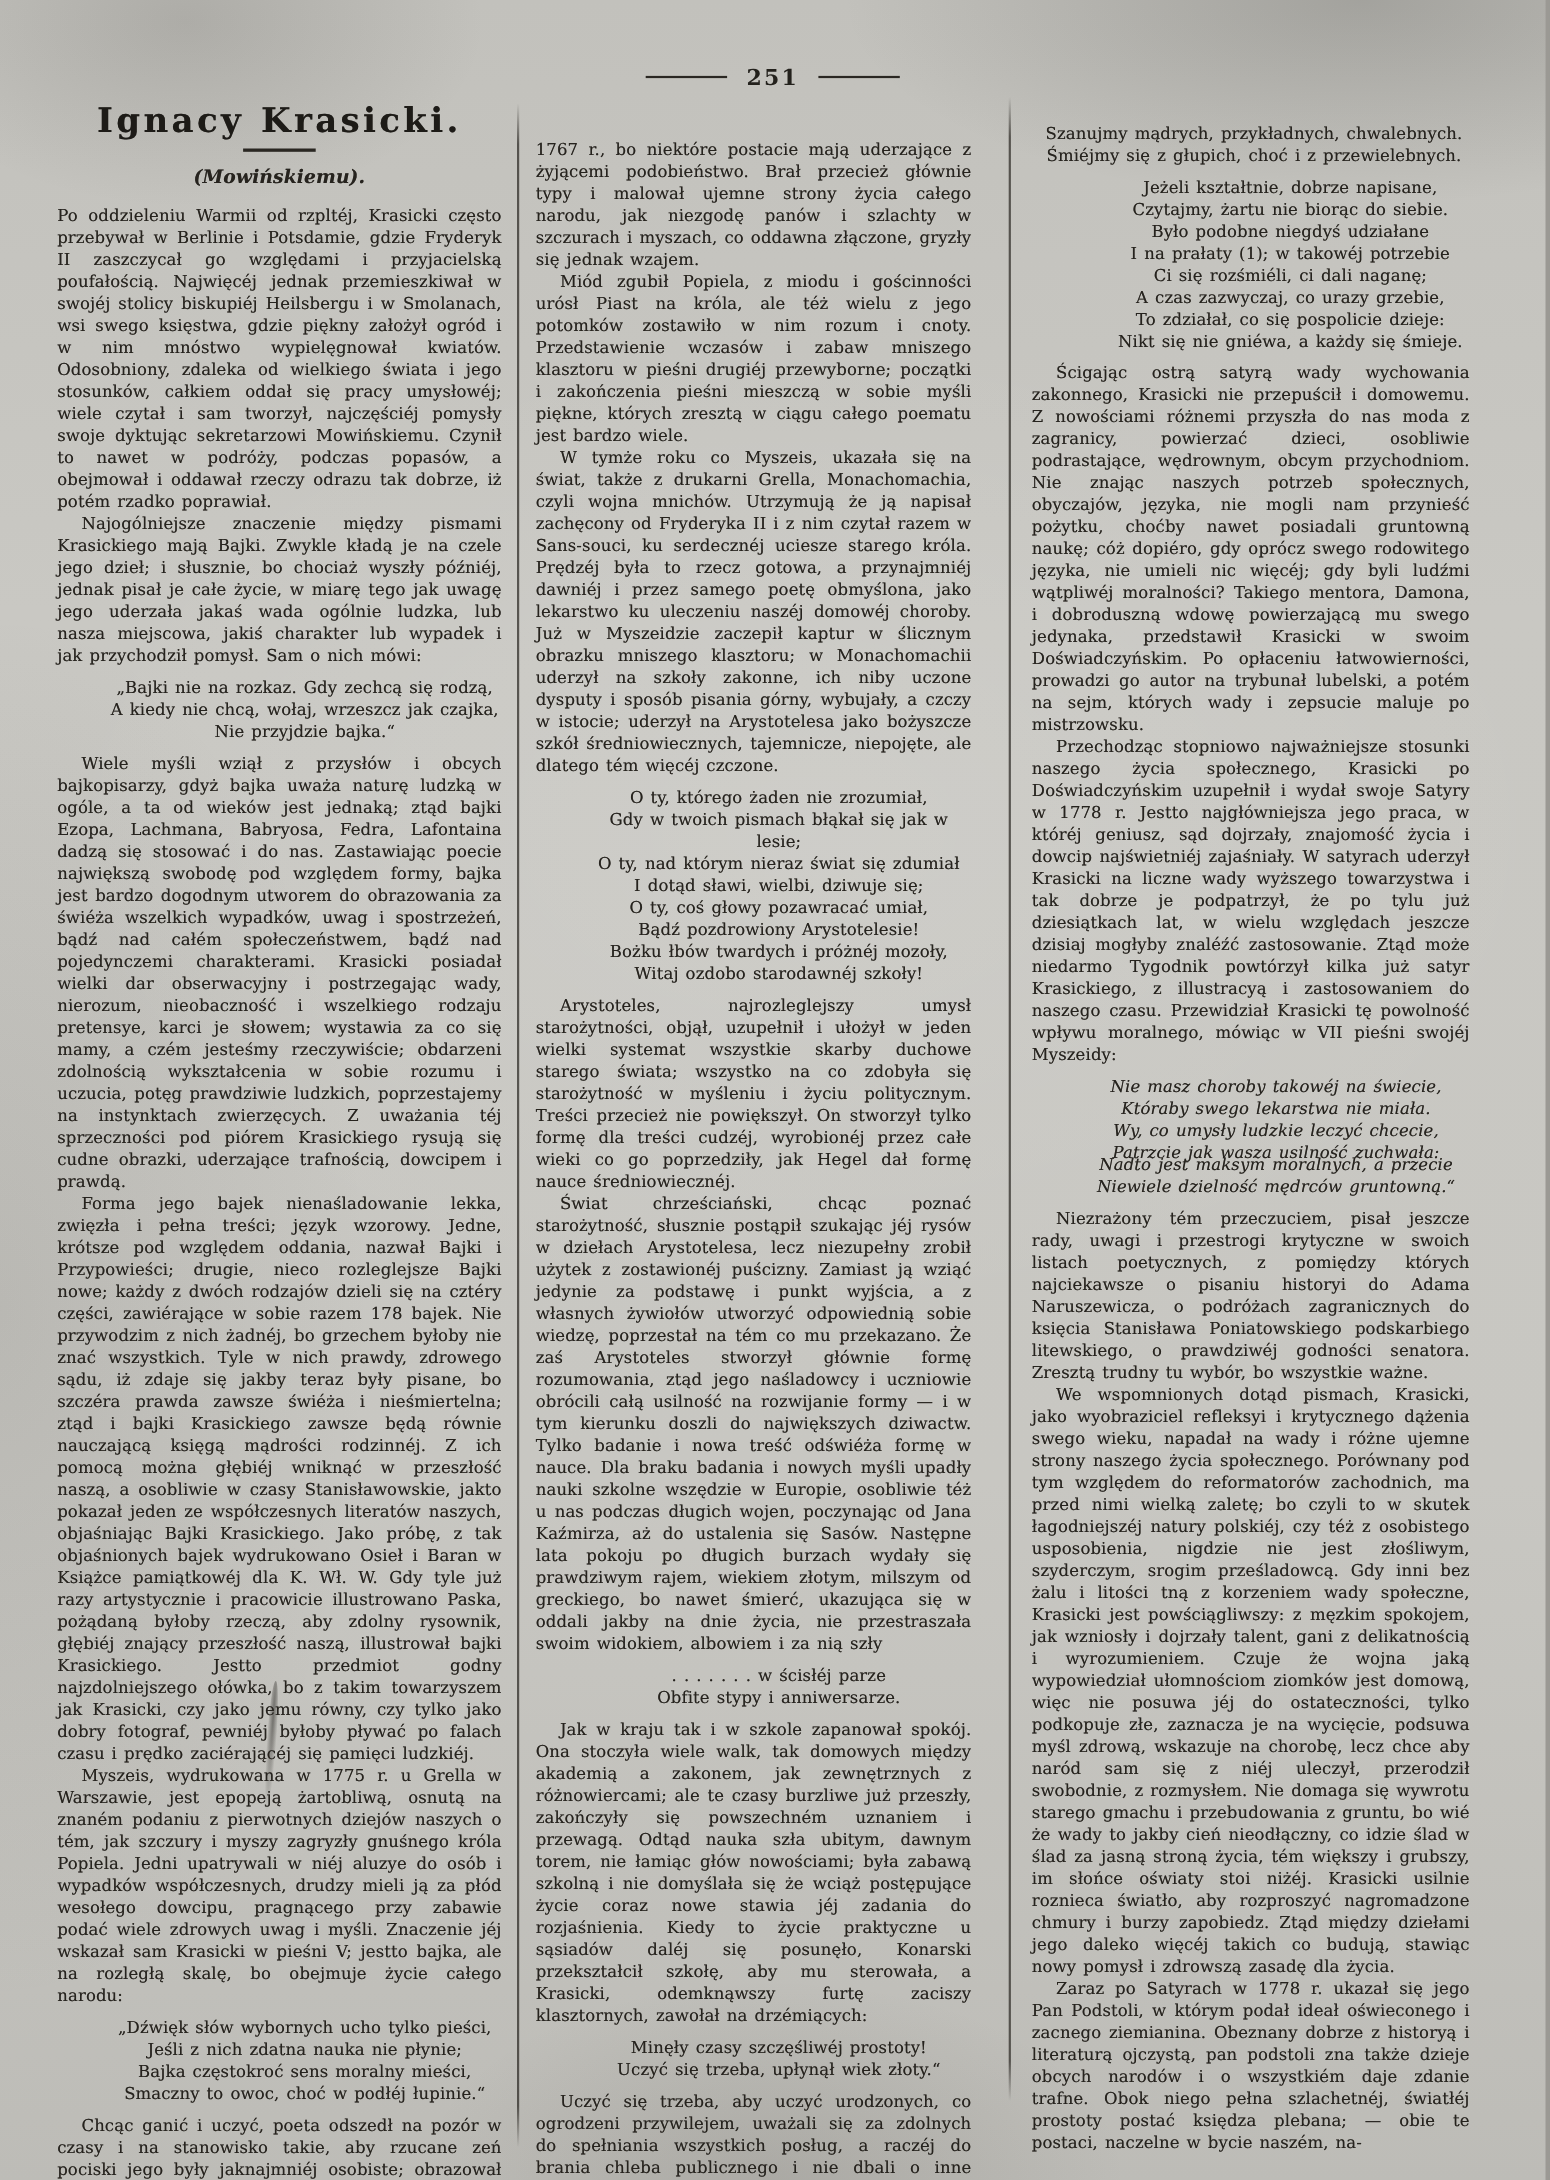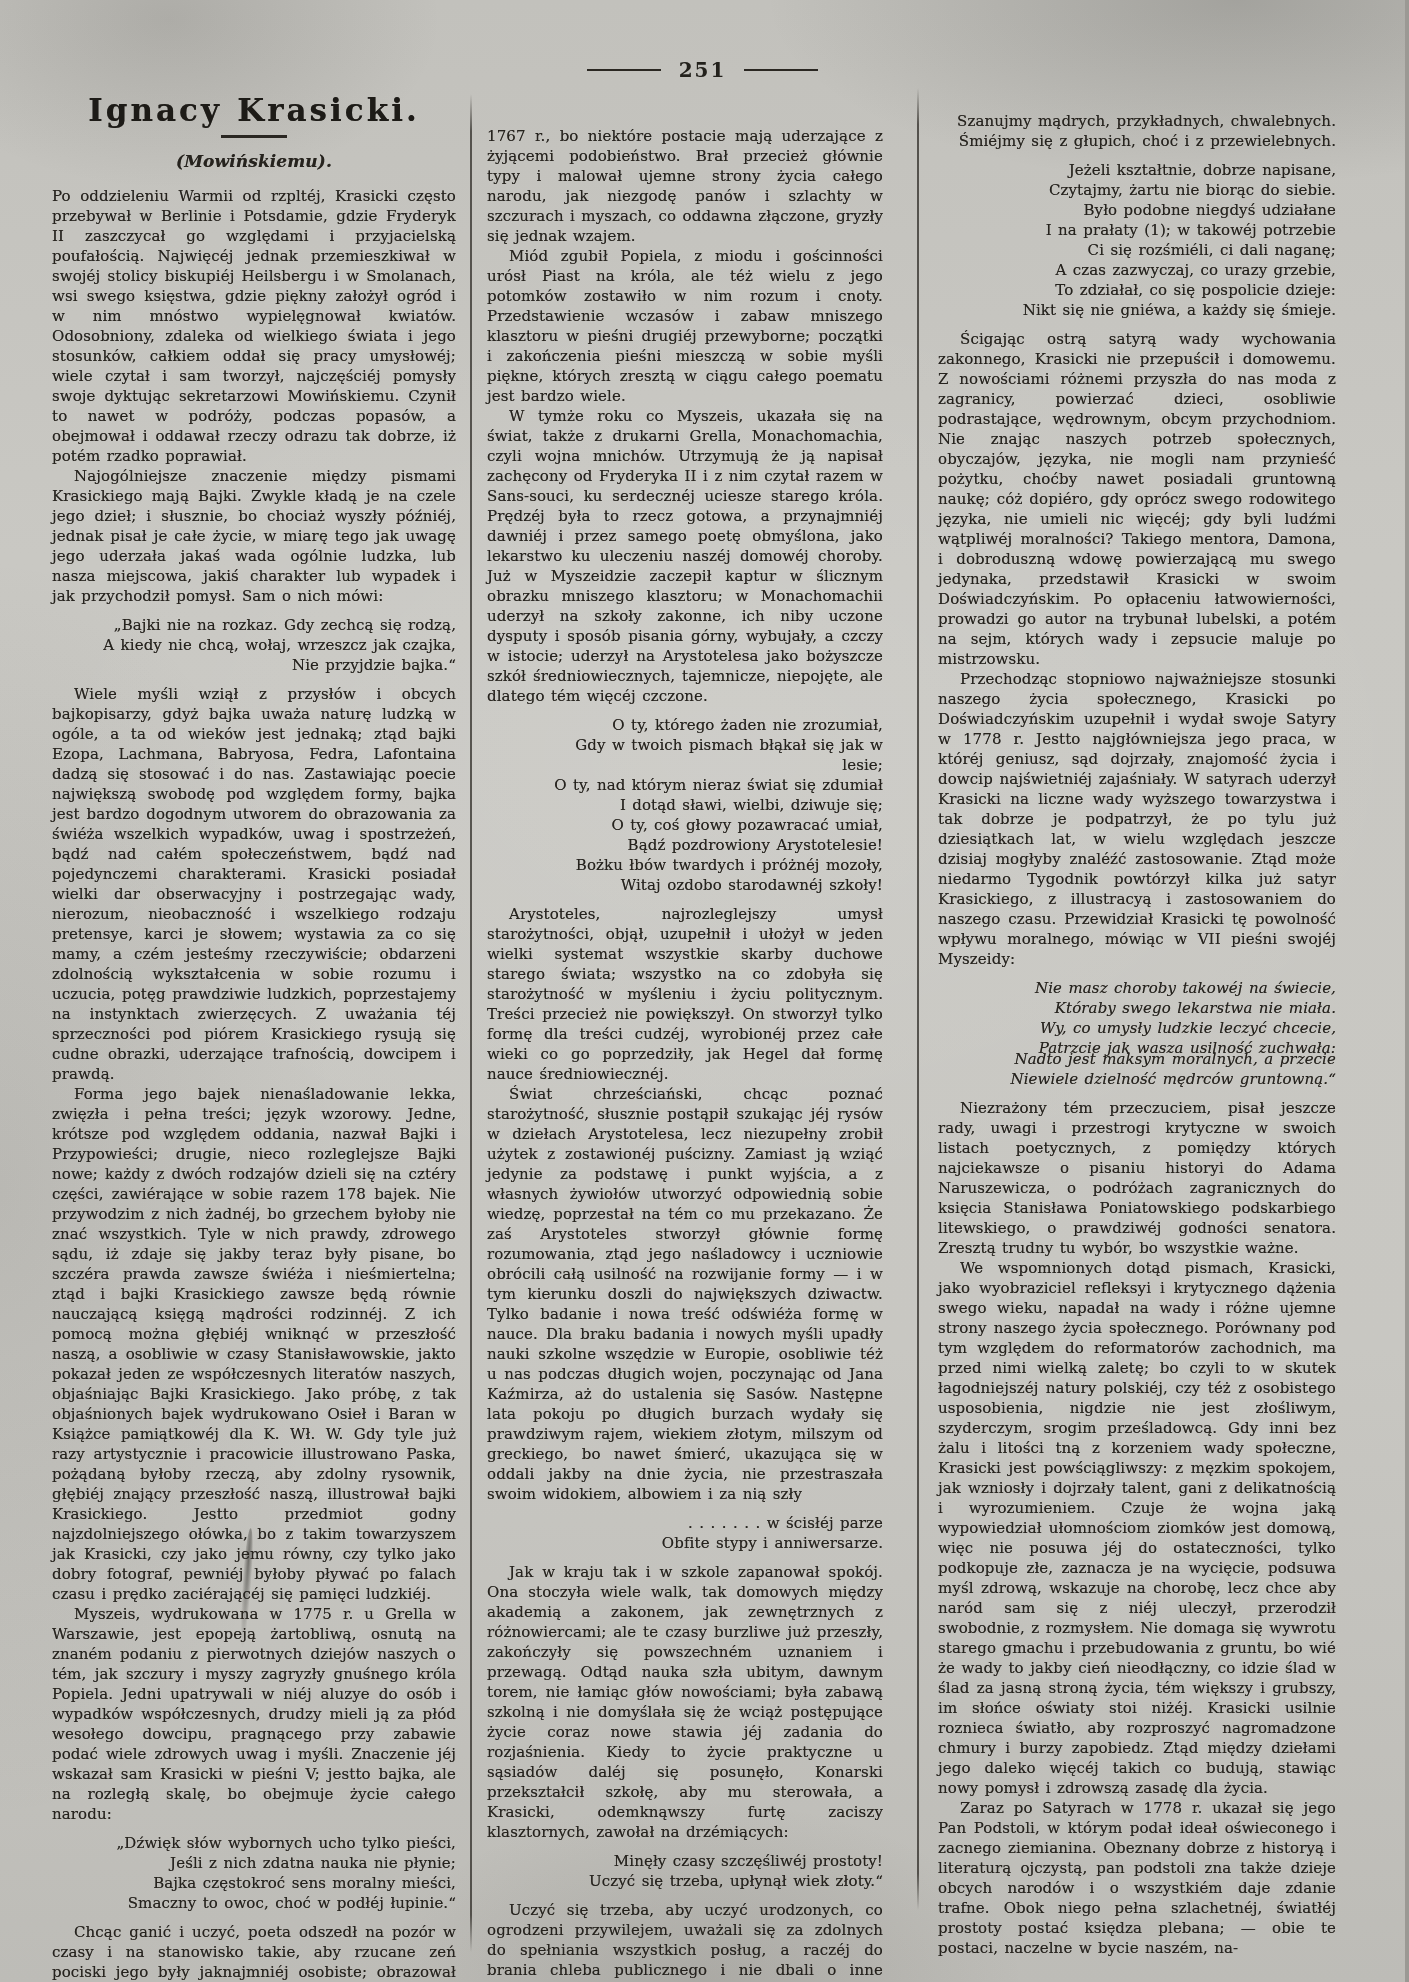--- a/index.html
+++ b/index.html
@@ -22,21 +22,21 @@
   #col3{left:938px;top:102px;width:398px;}
 
   .title{text-align:center;font-size:31px;font-weight:bold;letter-spacing:3px;
          margin:14px 0 0;color:#1d1b17;}
   .title-rule{width:66px;border-top:3px solid #2a2722;margin:15px auto 13px;}
   .subtitle{text-align:center;font-style:italic;font-weight:bold;font-size:17px;
             margin:0 0 15px;}
 
   p.para{margin:0;text-indent:22px;}
   p.para.noindent{text-indent:0;}
-  .verse{margin:9px 0 9px 46px;white-space:pre-line;text-align:right;
+  .verse{margin:9px 0 9px 46px;white-space:pre-line;text-align:center;
          text-indent:0;}
   .verse.flush{margin-left:6px;}
   .verse.deep{margin-left:72px;}
   .verse.ital{font-style:italic;margin-top:-9px;}
   .verse.tight-bottom{margin-bottom:0;font-style:italic;}
 
   .pageno{position:absolute;top:58px;left:0;width:100%;display:flex;
           justify-content:center;align-items:center;gap:18px;
           font-size:20px;font-weight:bold;letter-spacing:2px;color:#23211c;}
   .pageno .dash{width:74px;border-top:2.4px solid #2a2722;}

